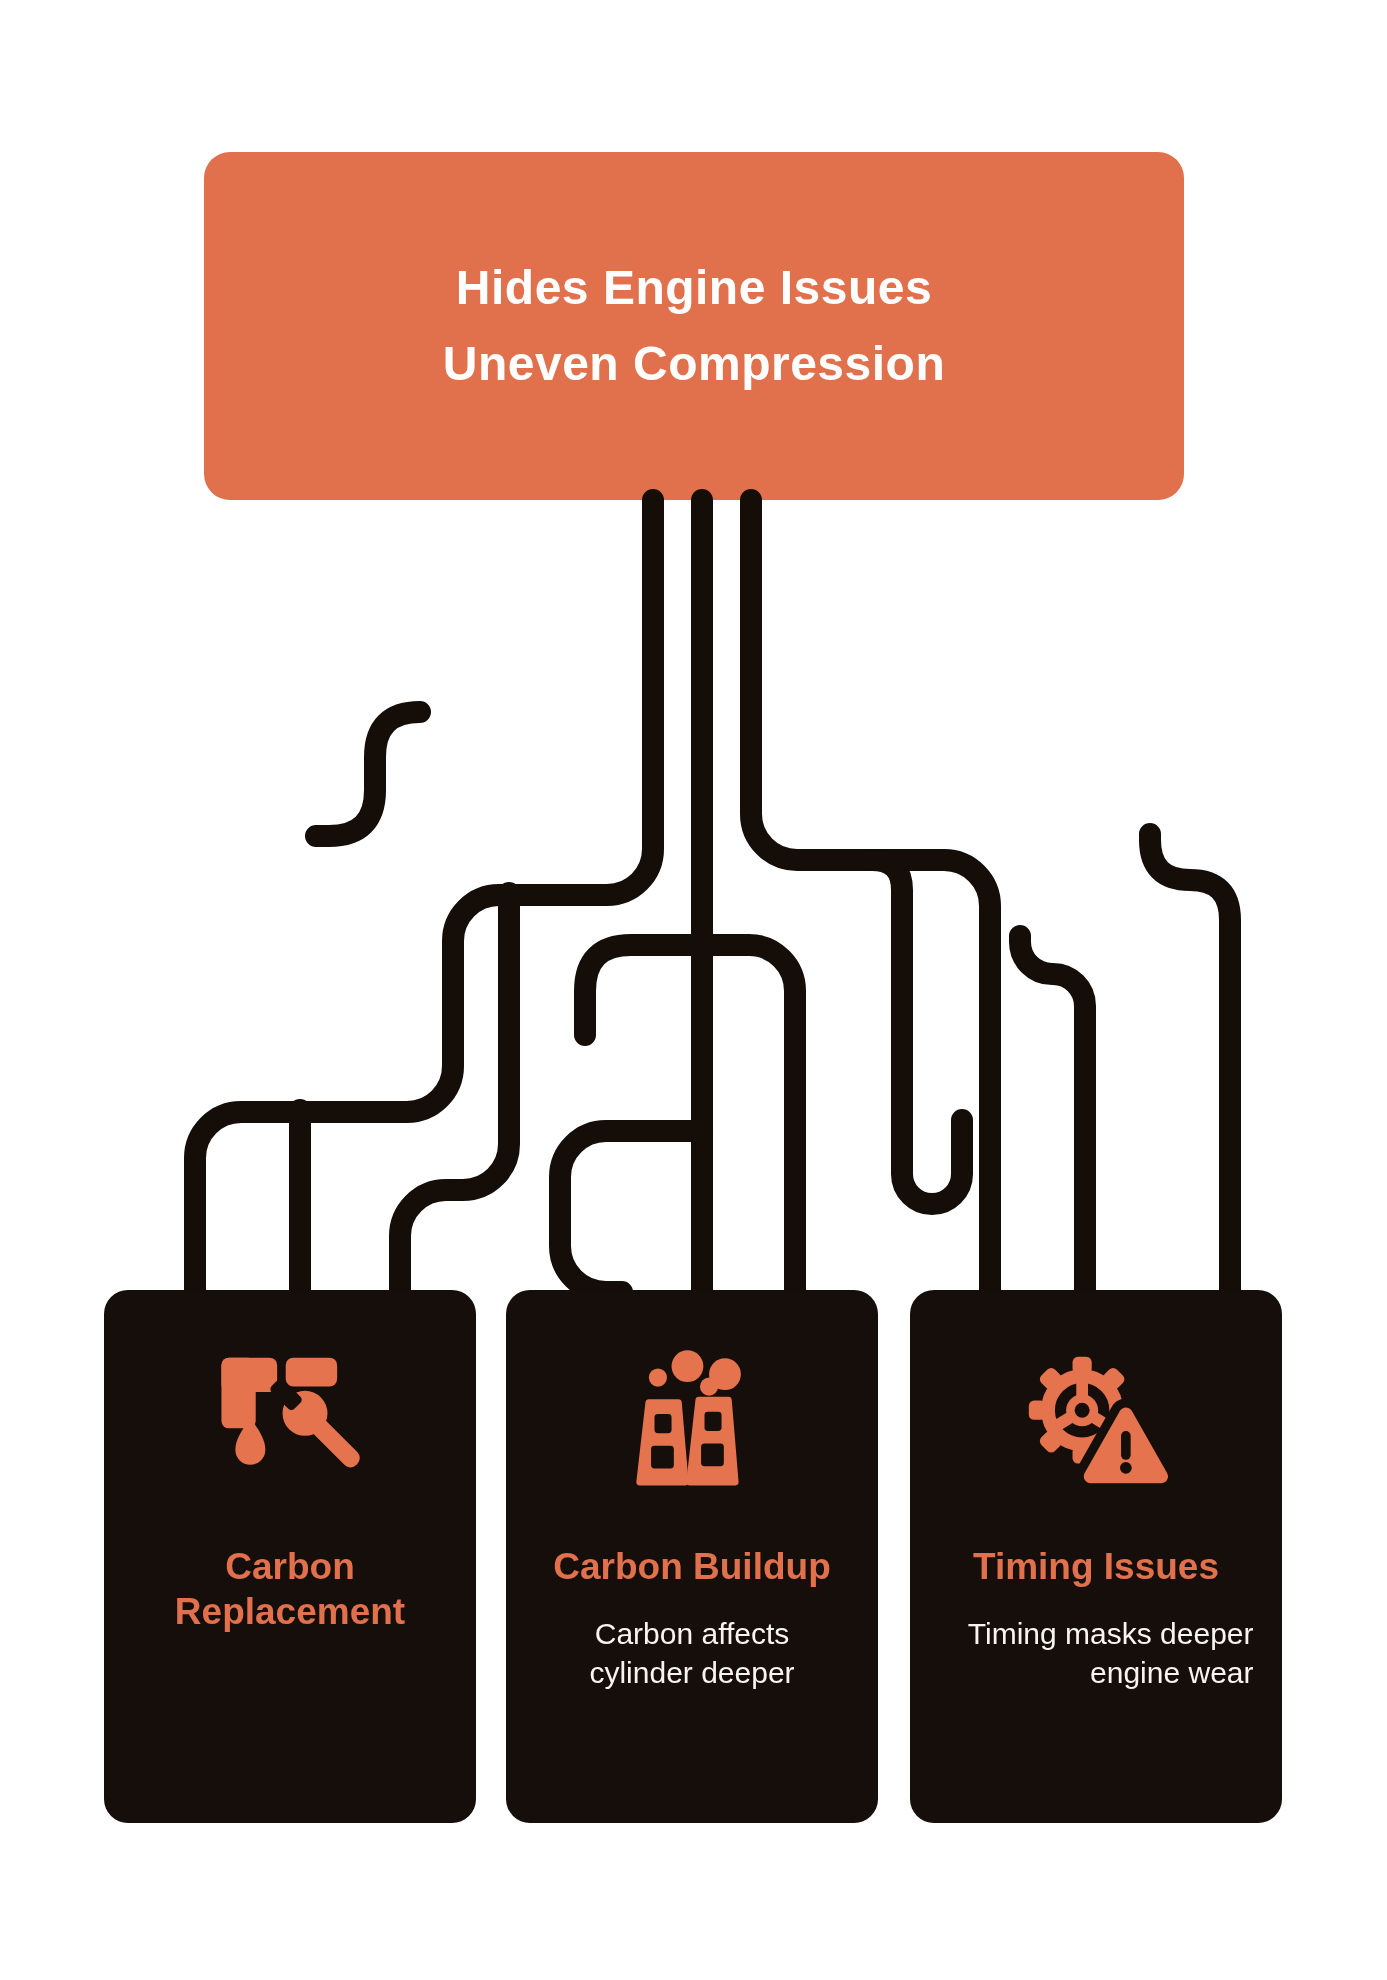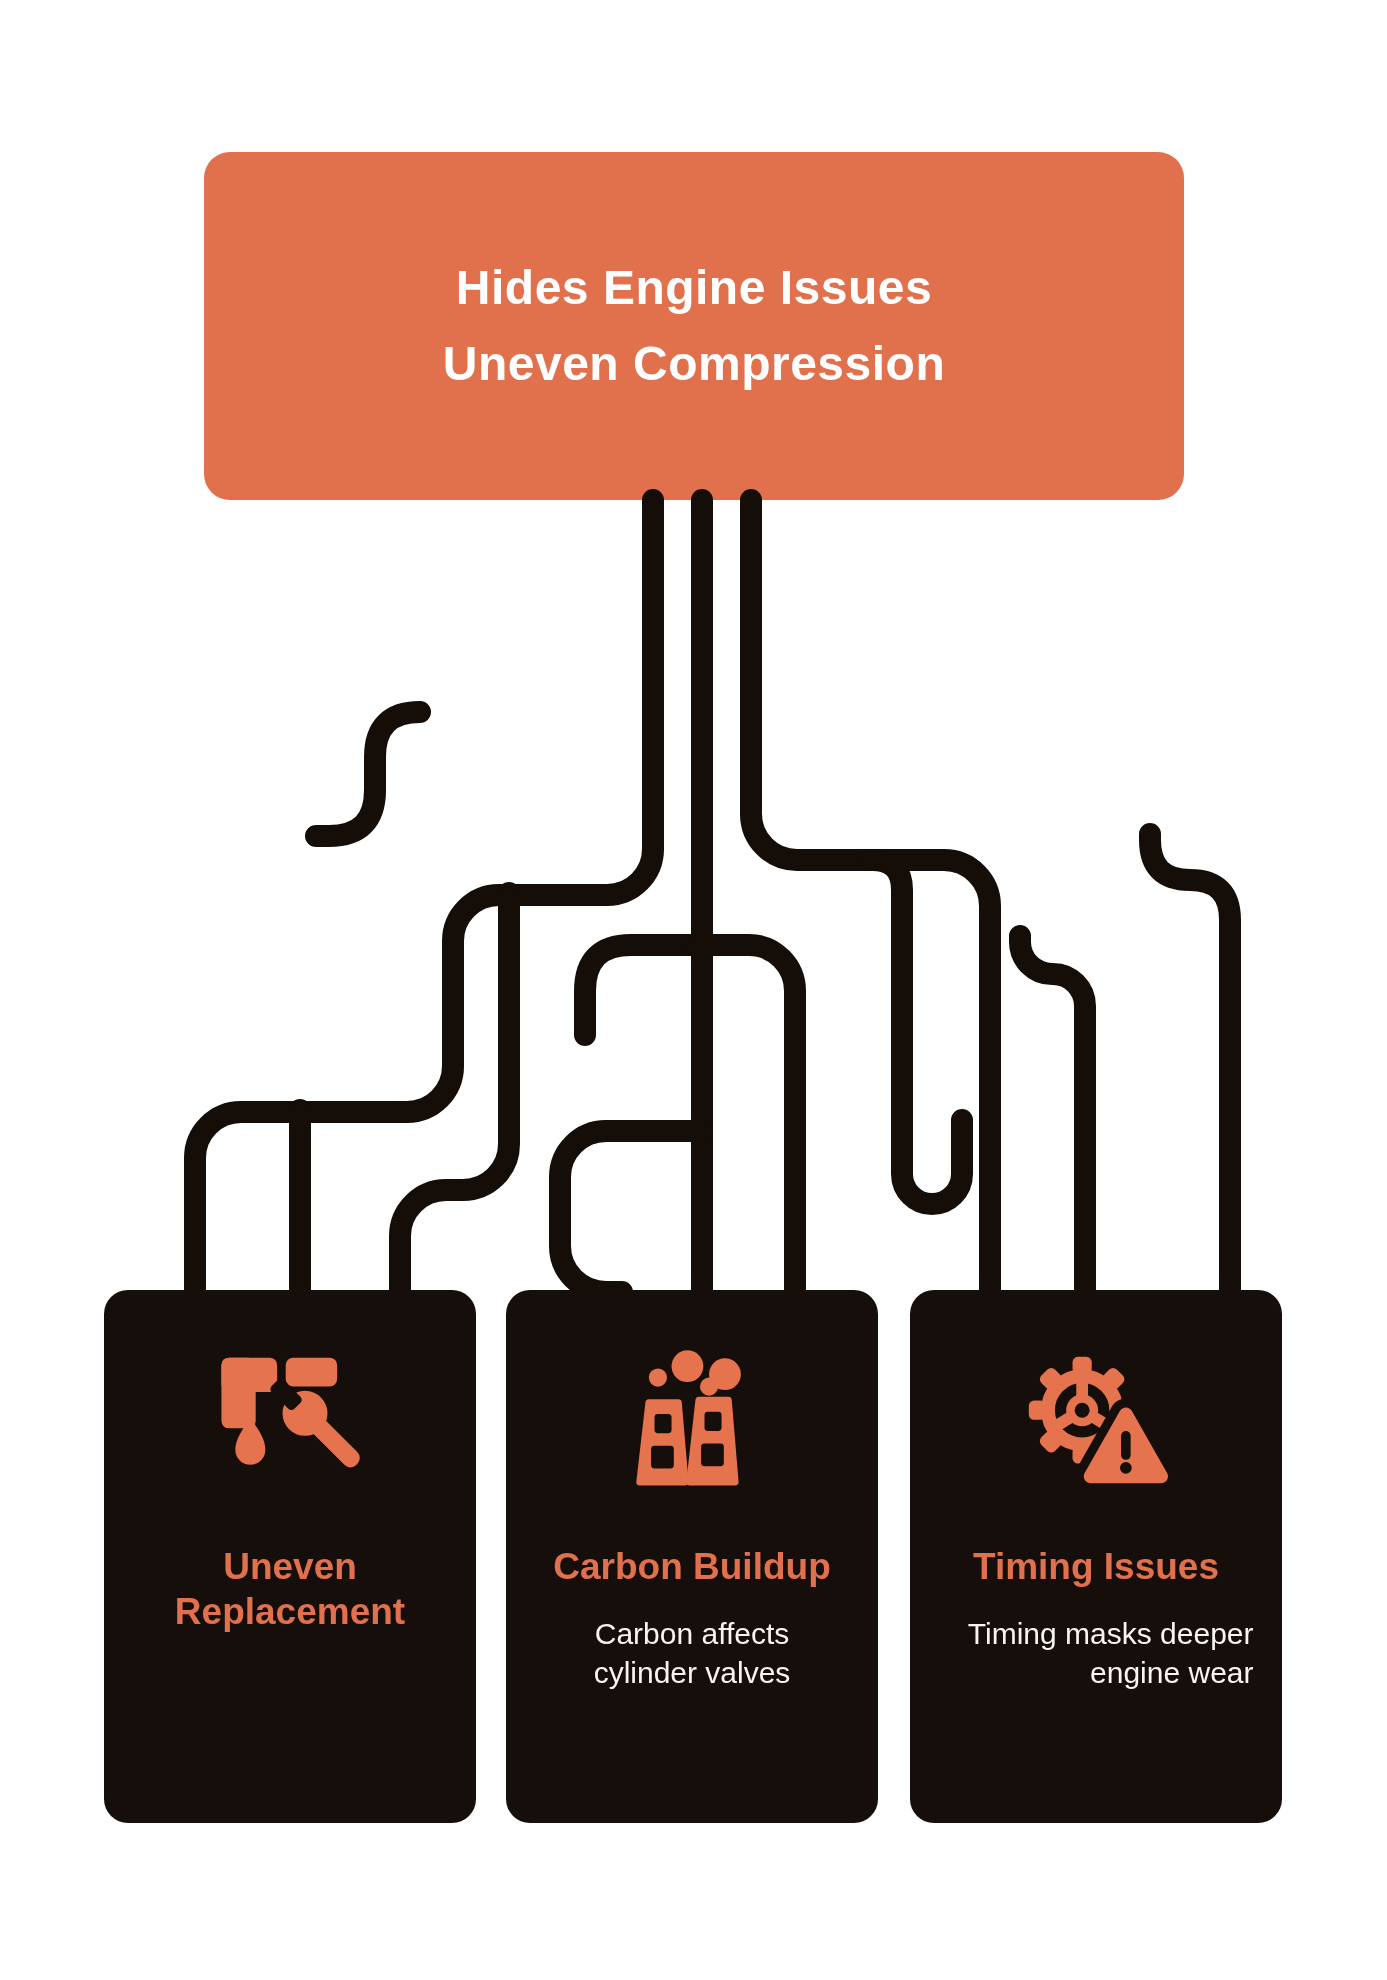--- a/index.html
+++ b/index.html
@@ -82,21 +82,21 @@
           <g transform="rotate(-45 84 56)">
             <circle cx="84" cy="56" r="21"></circle>
             <rect x="76" y="66" width="17" height="58" rx="8"></rect>
           </g>
         </g>
         <g transform="rotate(-45 84 56)">
           <rect x="76" y="16" width="16" height="30" rx="4" fill="#150e0a"></rect>
         </g>
       </svg>
     </div>
-    <div class="card-heading">Uneven Replacement</div>
+    <div class="card-heading">Carbon Replacement</div>
   </div>
 
   <div class="card card-2">
     <div class="icon-box">
       <svg width="150" height="150" viewBox="0 0 132 128">
         <g fill="#e4734e">
           <circle cx="36" cy="24" r="8"></circle>
           <circle cx="62" cy="14" r="14"></circle>
           <circle cx="95" cy="21" r="14"></circle>
           <circle cx="81" cy="32" r="8"></circle>
@@ -105,21 +105,21 @@
         </g>
         <g fill="#150e0a">
           <rect x="33" y="56" width="15" height="17" rx="3"></rect>
           <rect x="30" y="84" width="20" height="20" rx="3"></rect>
           <rect x="77" y="54" width="15" height="17" rx="3"></rect>
           <rect x="74" y="82" width="20" height="20" rx="3"></rect>
         </g>
       </svg>
     </div>
     <div class="card-heading">Carbon Buildup</div>
-    <div class="card-body">Carbon affects cylinder valves</div>
+    <div class="card-body">Carbon affects cylinder deeper</div>
   </div>
 
   <div class="card card-3">
     <div class="icon-box">
       <svg width="160" height="150" viewBox="0 0 150 128">
         <g fill="#e4734e">
           <rect x="53" y="2" width="18" height="16" rx="5" transform="rotate(0 62 52)"></rect>
           <rect x="53" y="2" width="18" height="16" rx="5" transform="rotate(45 62 52)"></rect>
           <rect x="53" y="2" width="18" height="16" rx="5" transform="rotate(90 62 52)"></rect>
           <rect x="53" y="2" width="18" height="16" rx="5" transform="rotate(135 62 52)"></rect>

